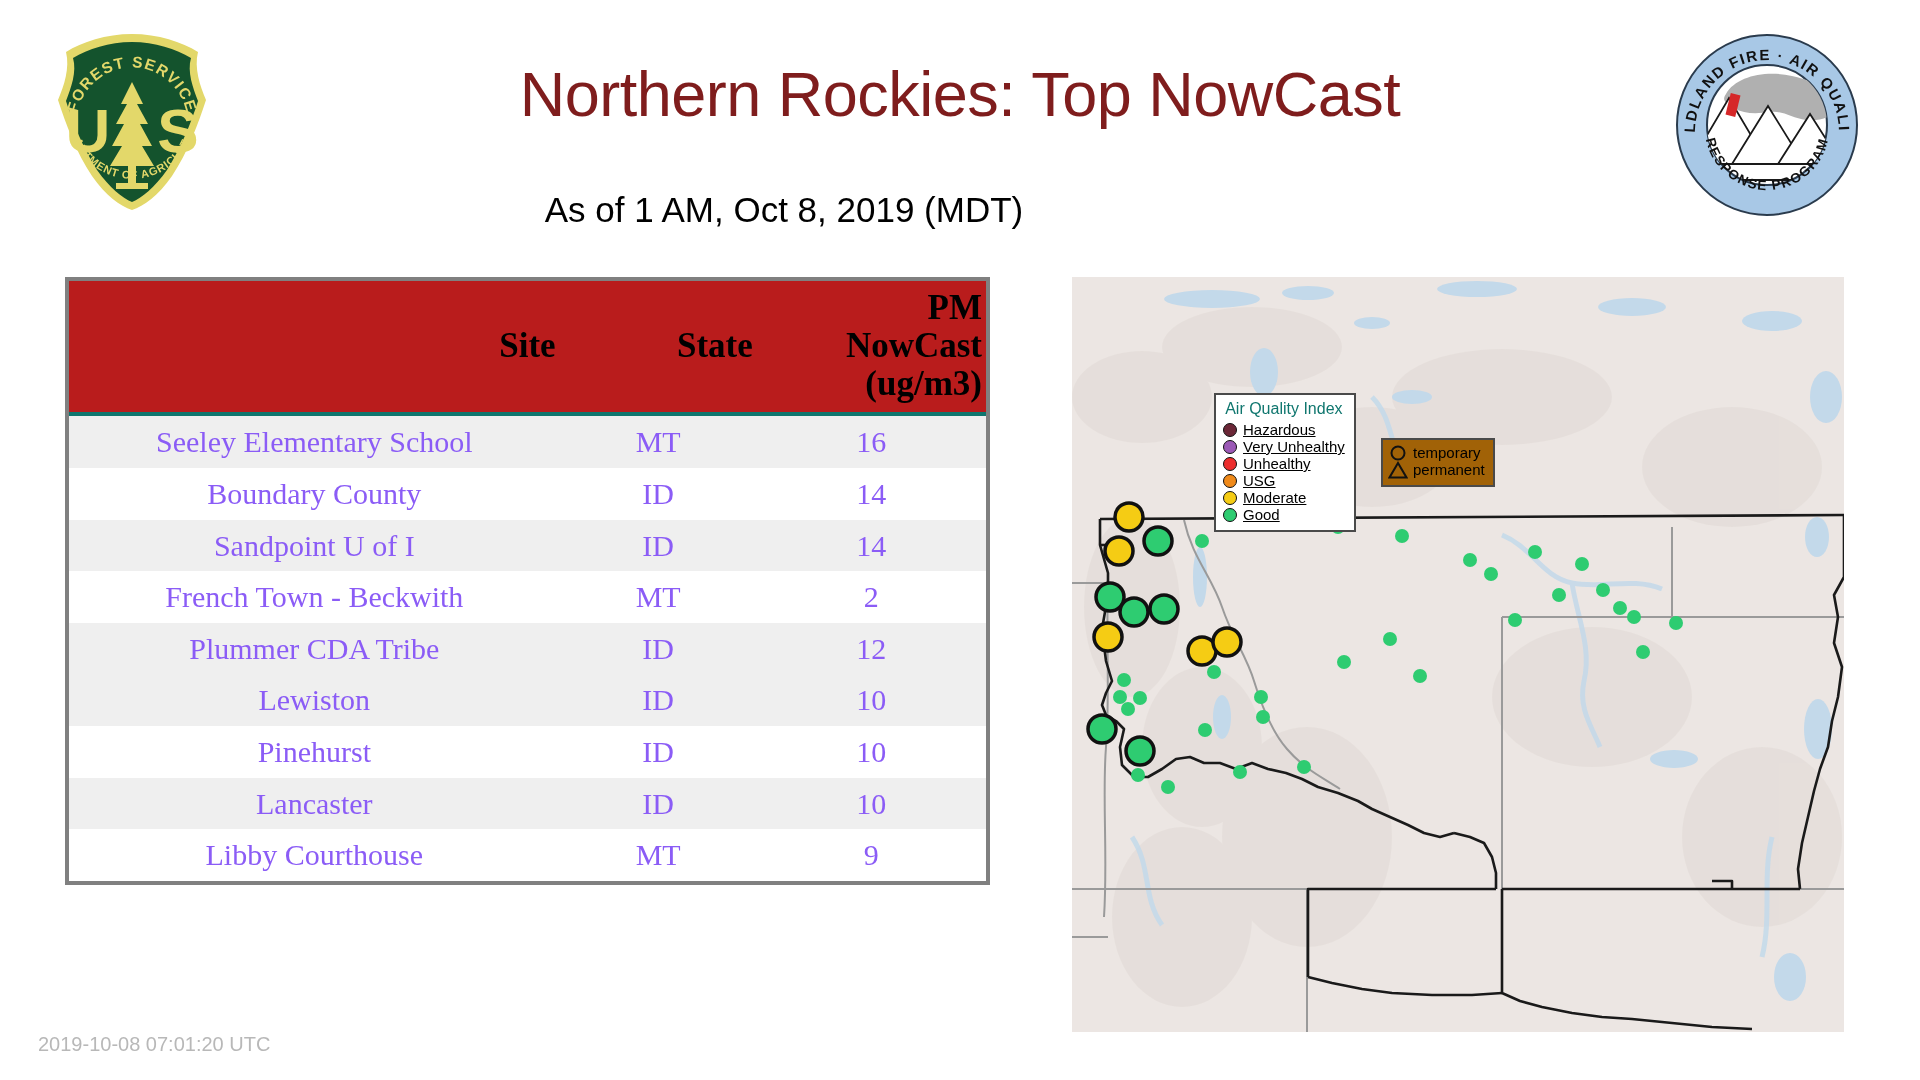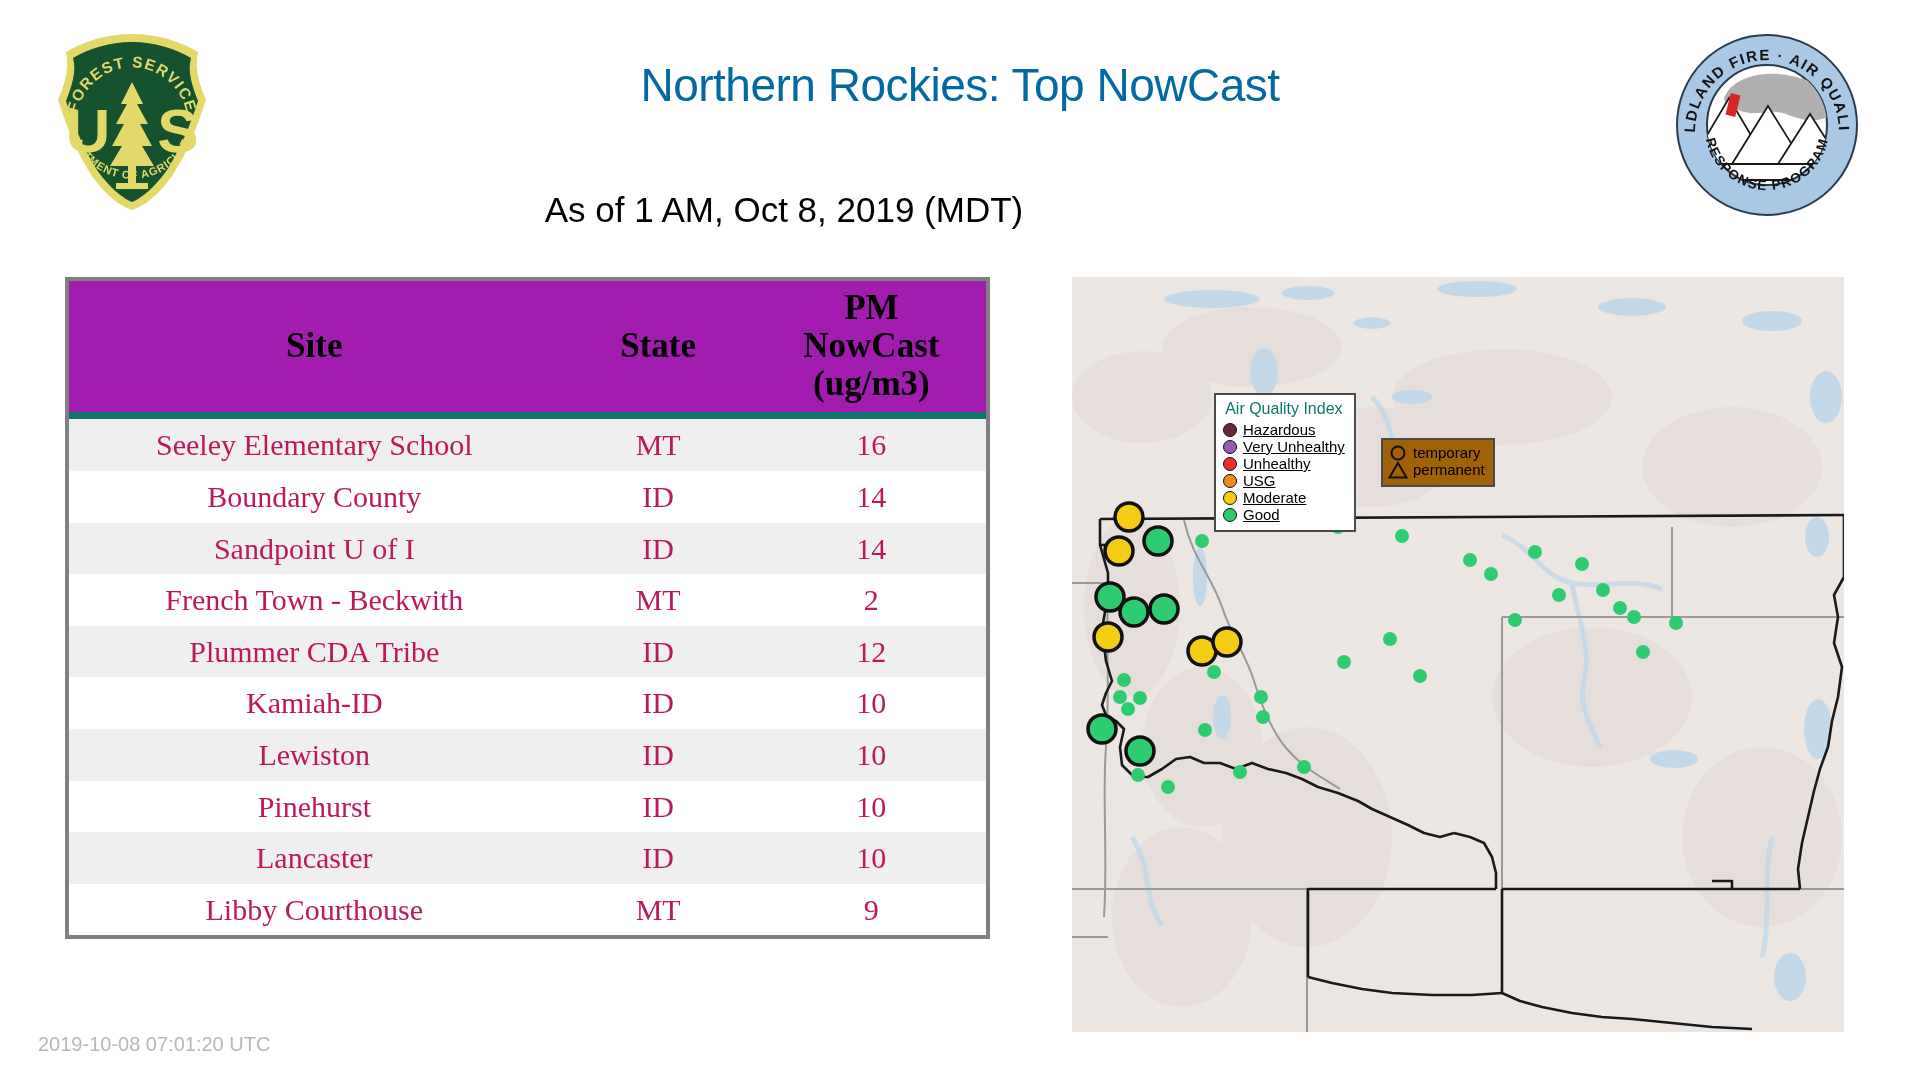--- a/index.html
+++ b/index.html
@@ -12,23 +12,23 @@
     overflow: hidden;
     position: relative;
   }
 
   
   #slide-title {
     position: absolute;
     left: 0; top: 58px; width: 1920px;
     text-align: center;
     font-family: "Liberation Sans", sans-serif;
-    font-size: 46px;
+    font-size: 63px;
     font-weight: 400;
-    color: #0369a1;
+    color: #7f1d1d;
     letter-spacing: -0.5px;
     white-space: nowrap;
   }
   #slide-subtitle {
     position: absolute;
     left: 0; top: 190px; width: 1568px;
     text-align: center;
     font-family: "Liberation Sans", sans-serif;
     font-size: 35px;
     font-weight: 400;
@@ -56,35 +56,35 @@
     width: 925px;
     border: 4px solid #808080;
     background: #ffffff;
   }
   table#nowcast-table {
     width: 100%;
     border-collapse: collapse;
     font-family: "Liberation Serif", serif;
   }
   table#nowcast-table thead th {
-    background: #a21caf;
+    background: #b91c1c;
     color: #000000;
     font-size: 35px;
     font-weight: 700;
-    text-align: center;
+    text-align: right;
     padding: 8px 4px 10px;
-    border-bottom: 7px solid #0f766e;
+    border-bottom: 4px solid #0f766e;
     line-height: 1.08;
   }
   table#nowcast-table thead th.th-site   { width: 53.5%; }
   table#nowcast-table thead th.th-state  { width: 21.5%; }
   table#nowcast-table thead th.th-pm     { width: 25%; }
   table#nowcast-table tbody td {
     font-size: 30px;
-    color: #be185d;
+    color: #8b5cf6;
     text-align: center;
     padding: 9px 5px;
     line-height: 1.12;
     border: none;
   }
   table#nowcast-table tbody tr.odd  { background: #efefef; }
   table#nowcast-table tbody tr.even { background: #ffffff; }
 
   
   #map-panel {
@@ -278,25 +278,20 @@
         </tr>
         <tr class="even">
           <td>French Town - Beckwith</td>
           <td>MT</td>
           <td>2</td>
         </tr>
         <tr class="odd">
           <td>Plummer CDA Tribe</td>
           <td>ID</td>
           <td>12</td>
-        </tr>
-        <tr class="even">
-          <td>Kamiah-ID</td>
-          <td>ID</td>
-          <td>10</td>
         </tr>
         <tr class="odd">
           <td>Lewiston</td>
           <td>ID</td>
           <td>10</td>
         </tr>
         <tr class="even">
           <td>Pinehurst</td>
           <td>ID</td>
           <td>10</td>

